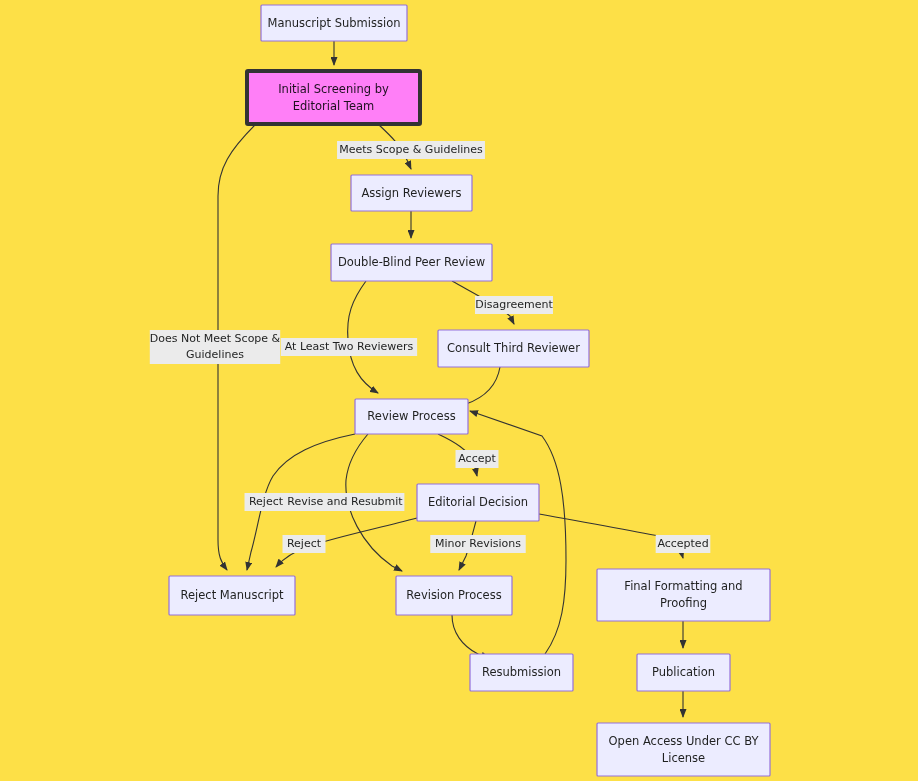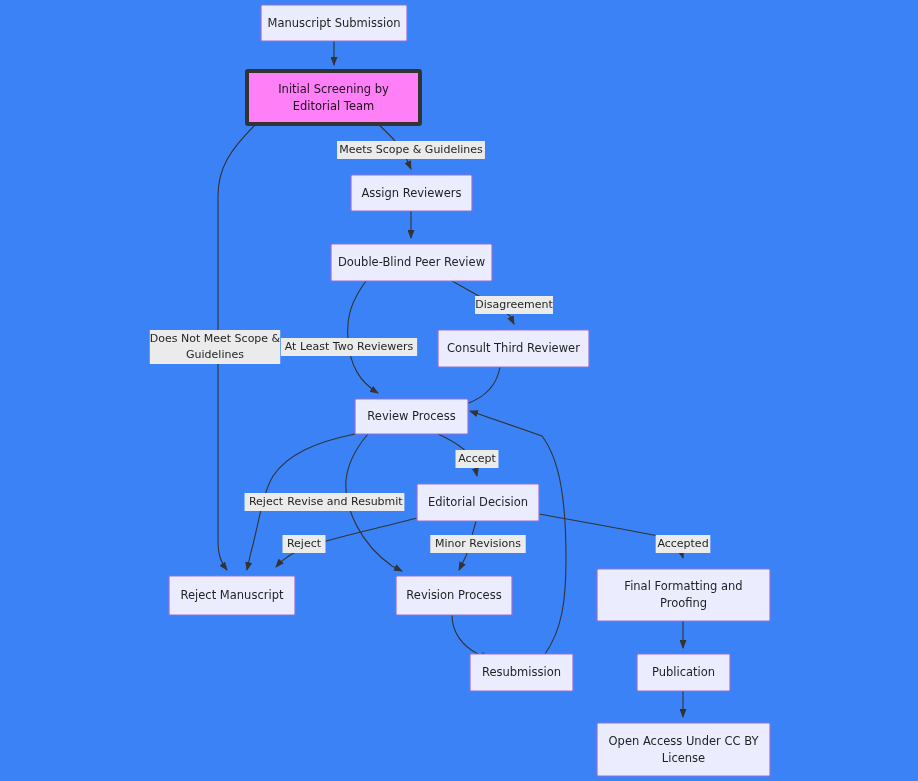--- a/index.html
+++ b/index.html
@@ -10,21 +10,21 @@
   body {
     width: 918px;
     height: 781px;
     font-family: "DejaVu Sans", sans-serif;
     overflow: hidden;
   }
   #flowchart-root {
     position: relative;
     width: 918px;
     height: 781px;
-    background: #3b82f6;
+    background: #fde047;
   }
   svg.diagram {
     display: block;
     width: 918px;
     height: 781px;
   }
   .node-rect {
     fill: #ececff;
     stroke: #9370db;
     stroke-width: 1.2px;

